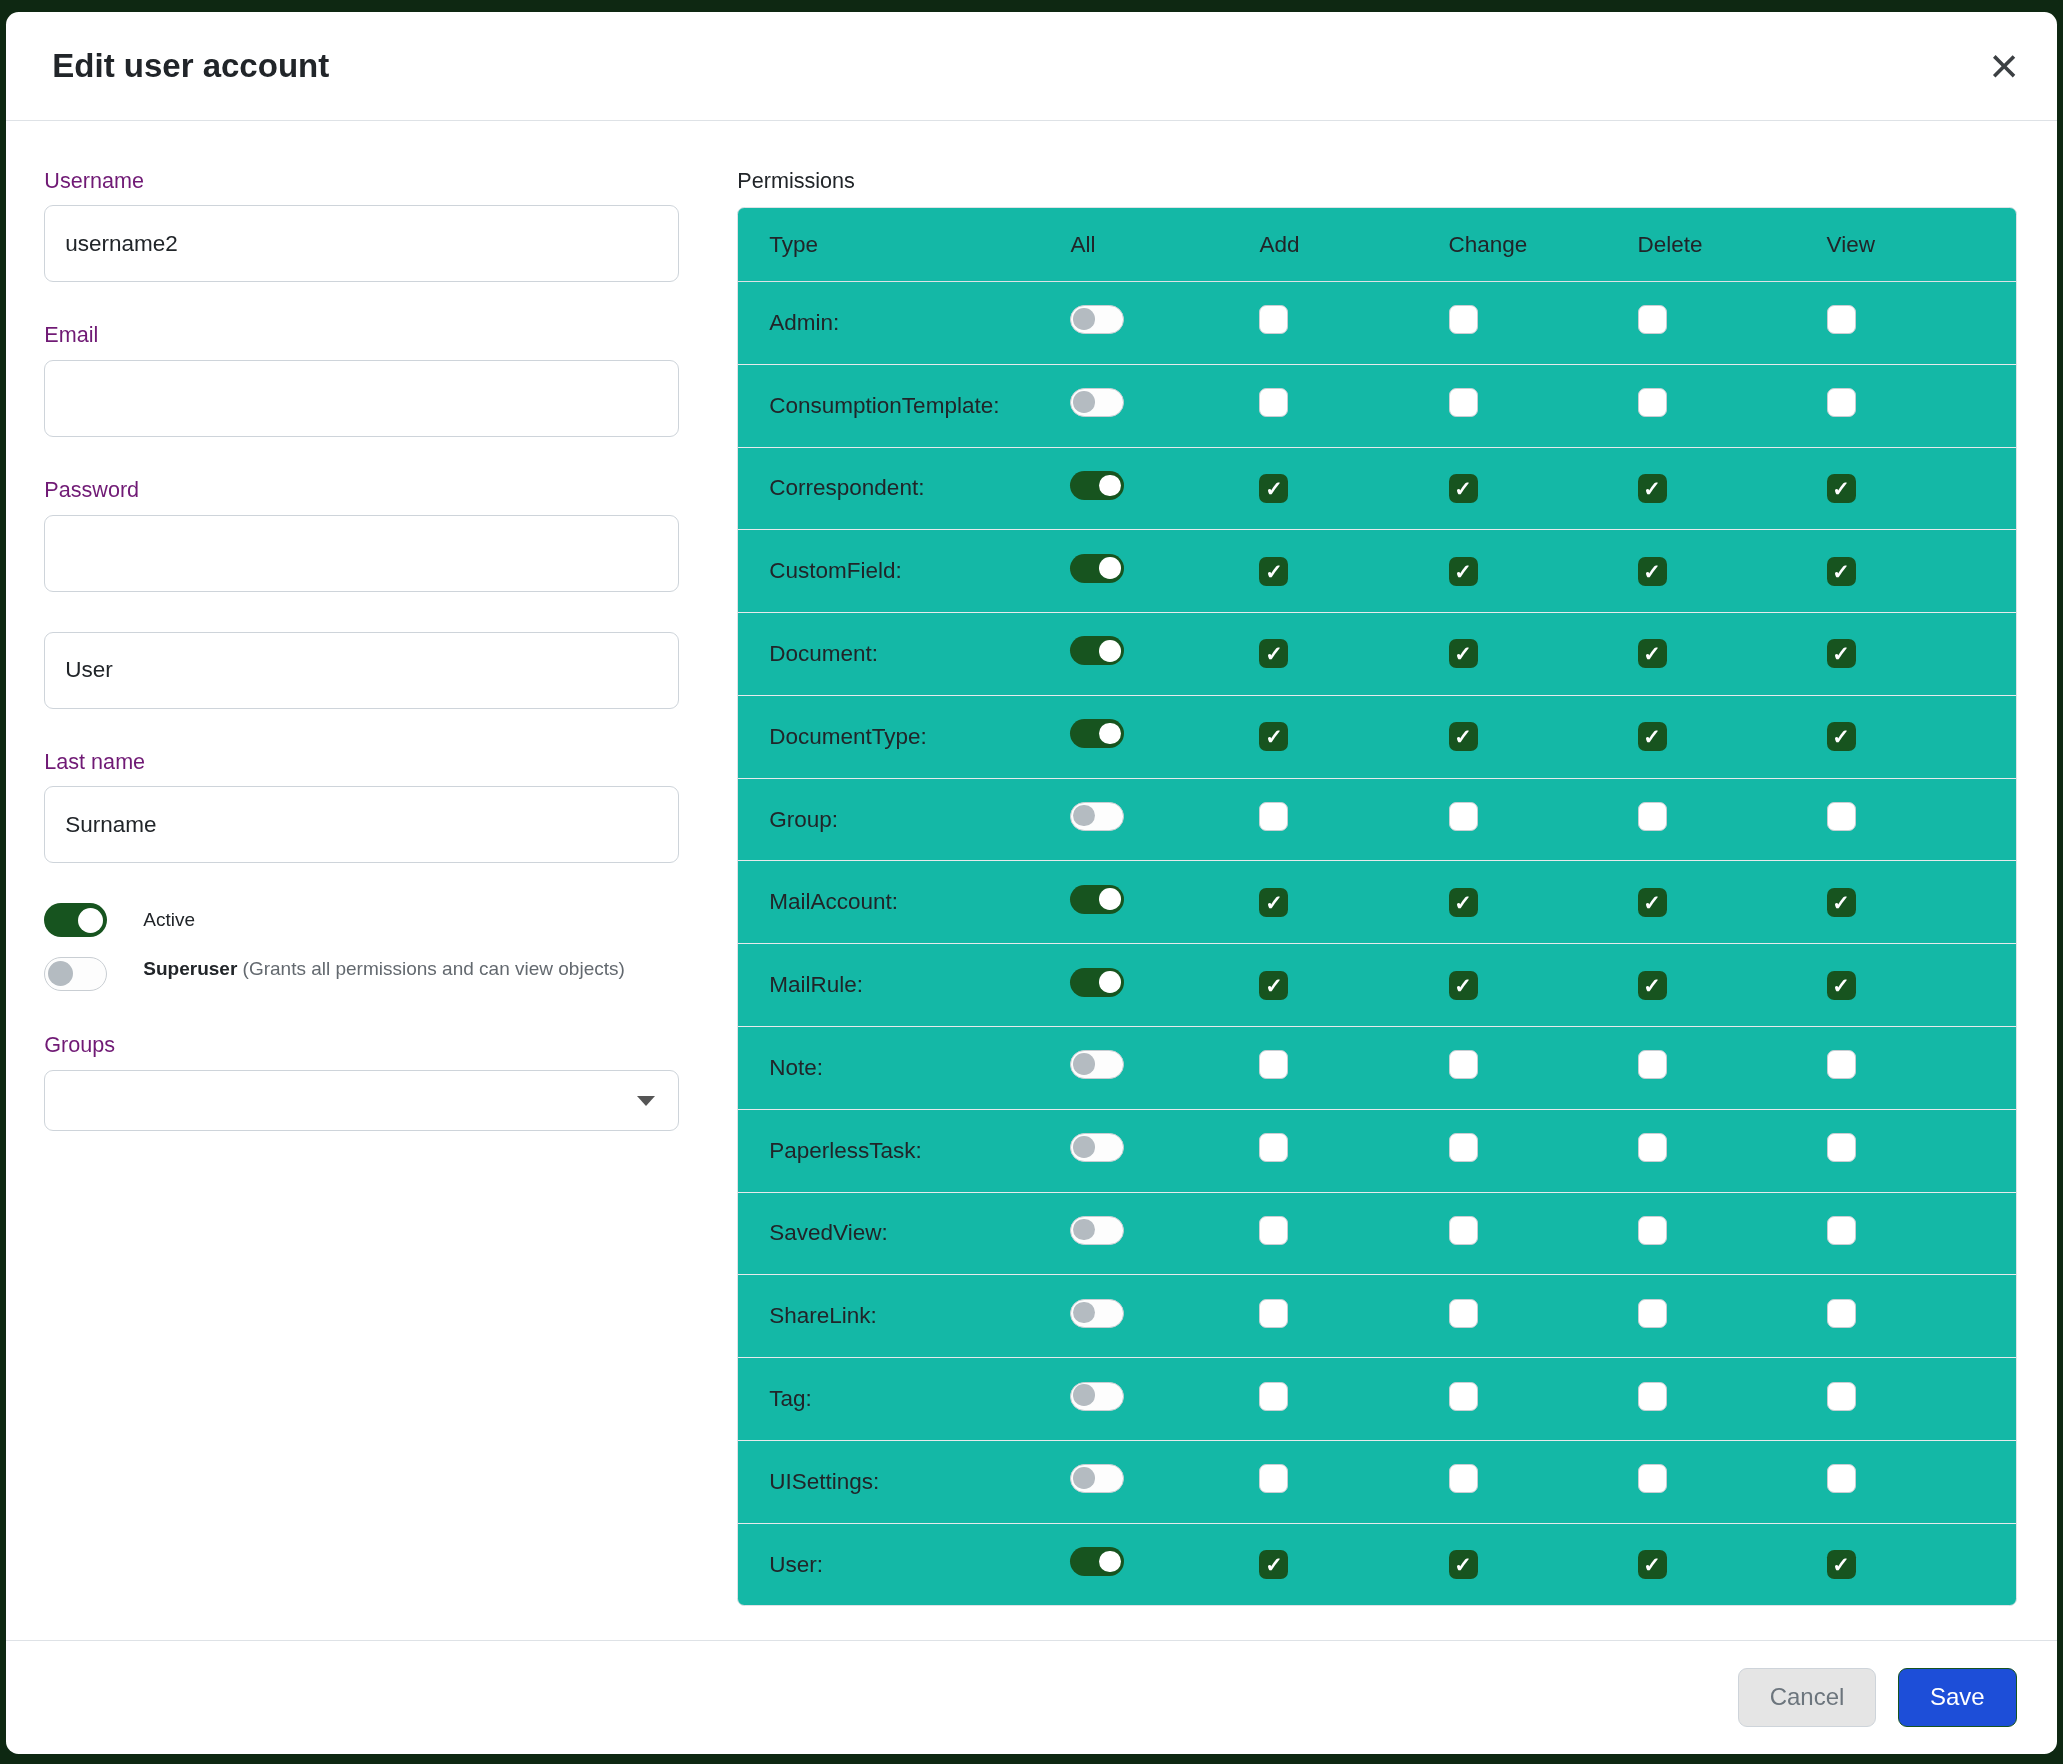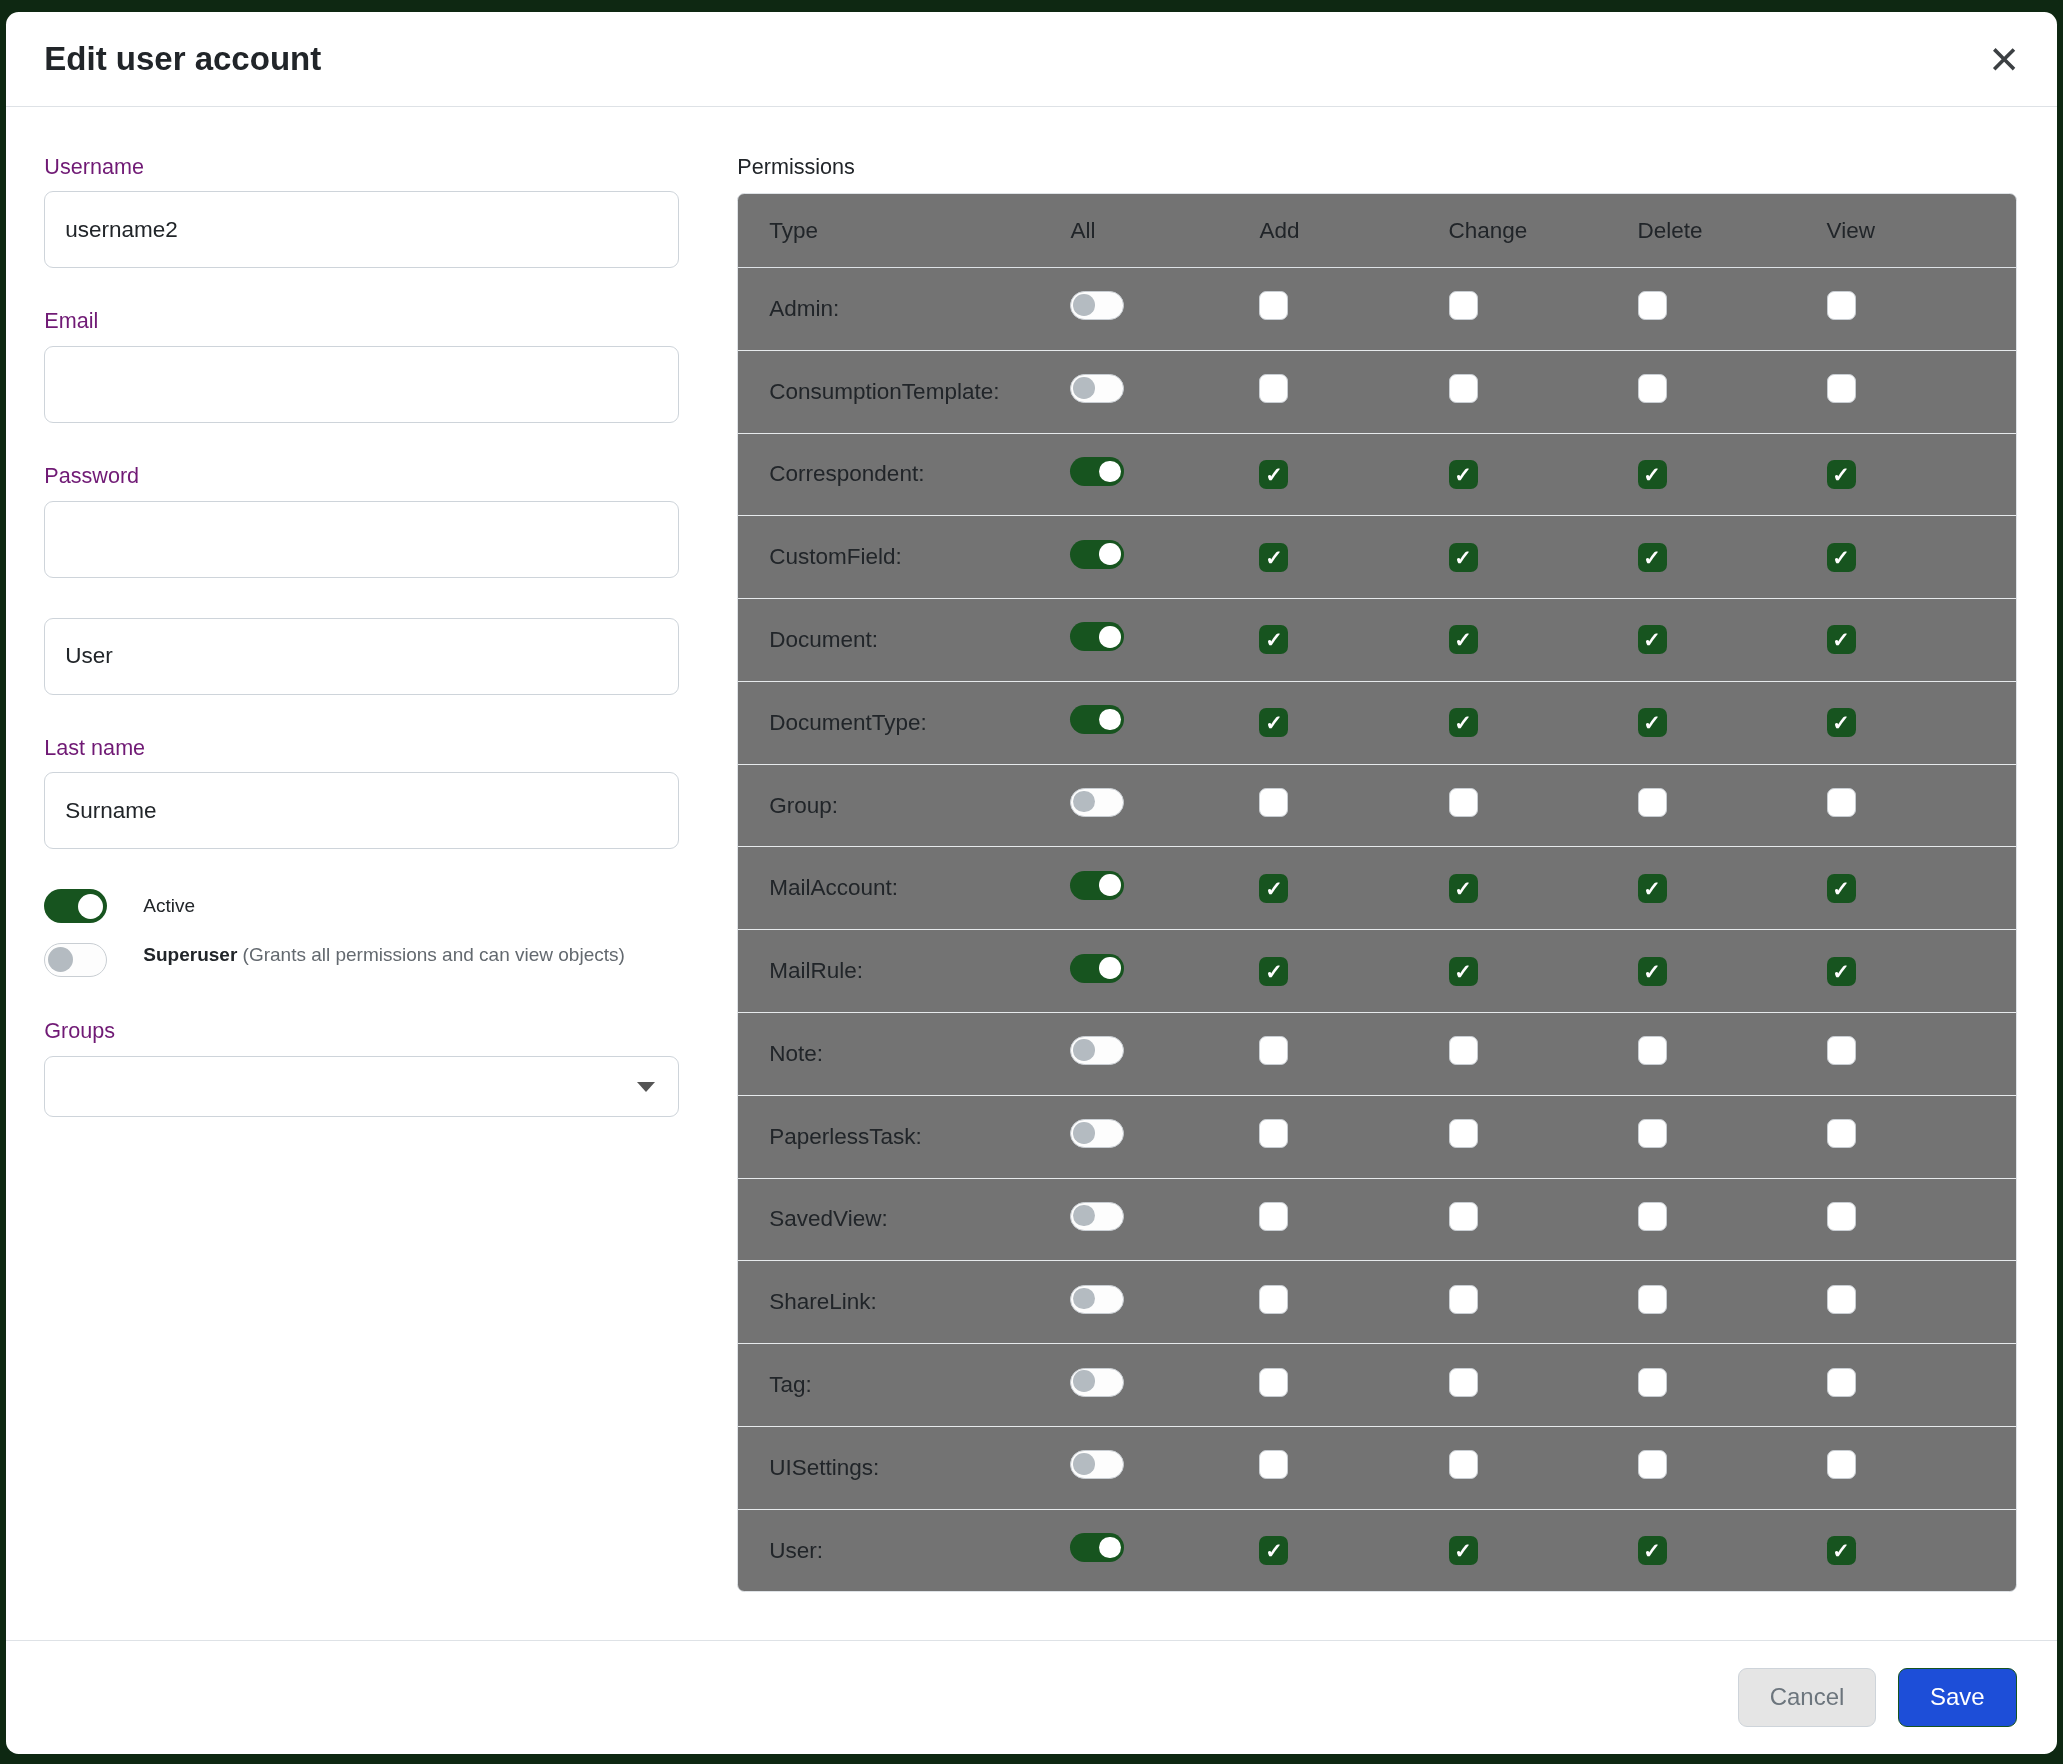--- a/index.html
+++ b/index.html
@@ -20,21 +20,21 @@
     display: flex; flex-direction: column;
     overflow: hidden;
   }
   
   .modal-header {
     display: flex; align-items: center; justify-content: space-between;
     padding: 27px 38px;
     border-bottom: 1.8px solid #dee2e6;
     flex: none;
   }
-  .modal-title { font-size: 33px; font-weight: 700; margin: 0; color: #212529; }
+  .modal-title { font-size: 33px; font-weight: 700; margin: 8px; color: #212529; }
   .close-btn {
     background: none; border: none; padding: 0; margin: 0;
     font-size: 50px; line-height: 0.8; font-weight: 300;
     color: #3c4043; cursor: pointer; font-family: inherit;
   }
   
   .modal-body {
     flex: 1;
     display: flex; gap: 58px;
     padding: 47px 40px 36px 38px;
@@ -79,21 +79,21 @@
   .switch-row { display: flex; align-items: center; gap: 36px; font-size: 19px; margin-bottom: 18px; }
   .switch-row.su { align-items: flex-start; margin-bottom: 0; }
   .switch-row.su .switch { margin-top: 1.8px; }
   .su-text { line-height: 1.45; max-width: 504px; }
   .su-label { font-weight: 600; }
   .su-hint { color: #63696f; }
   .groups-group { margin-top: 41px; }
 
   
   .perm-label { display: block; font-size: 21.6px; margin-bottom: 13.5px; }
-  .perm-table-wrap { border: 1.8px solid #dee2e6; border-radius: 7.2px; overflow: hidden; background: #737373; }
+  .perm-table-wrap { border: 1.8px solid #dee2e6; border-radius: 7.2px; overflow: hidden; background: #14b8a6; }
   table.perm { width: 100%; border-collapse: collapse; font-size: 22.5px; }
   table.perm th {
     text-align: left; font-weight: 400; color: #212529;
     padding: 23.4px 0;
   }
   table.perm td { padding: 23.4px 0; vertical-align: middle; border-top: 1.8px solid #e7eaec; }
   table.perm thead th { border-bottom: 1.8px solid #dee2e6; }
   table.perm tbody tr:first-child td { border-top: none; }
   table.perm th:first-child, table.perm td:first-child { padding-left: 31px; }
   col.c-type { width: 26%; }

